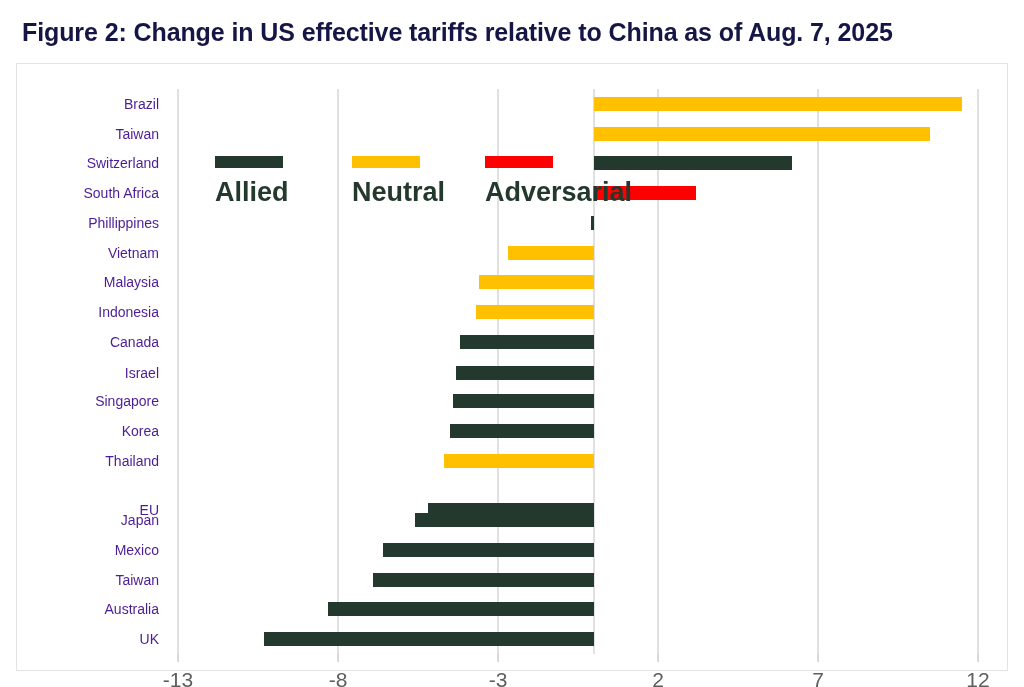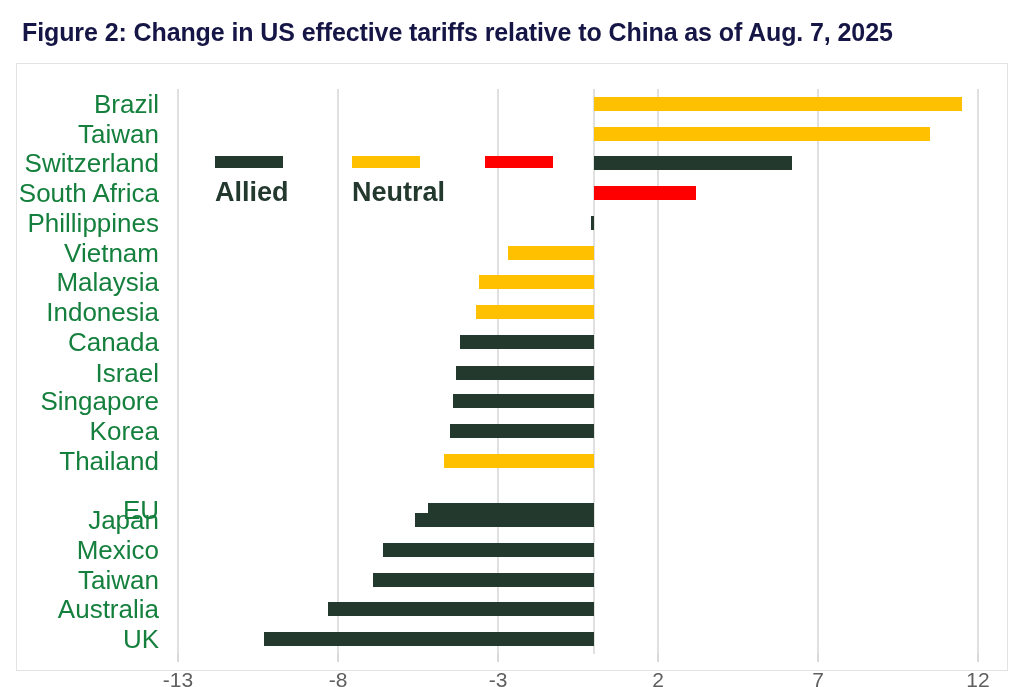--- a/index.html
+++ b/index.html
@@ -77,22 +77,22 @@
     position: absolute;
     left: 0;
     right: 0;
     height: 28.25px;
   }
   .cat-label {
     position: absolute;
     right: calc(100% + 19px);
     top: 50%;
     transform: translateY(-50%);
-    font-size: 26px;
-    color: #15803d;
+    font-size: 14px;
+    color: #4c1d95;
     white-space: nowrap;
     line-height: 1;
   }
   .bar {
     position: absolute;
     top: 50%;
     transform: translateY(-50%);
     height: 14px;
   }
 
@@ -237,16 +237,17 @@
       <div class="legend-item" style="left: 20px;">
         <div class="legend-swatch" style="background: rgb(35, 57, 46);"></div>
         <div class="legend-text">Allied</div>
       </div>
       <div class="legend-item" style="left: 145px; margin-left: 12px;">
         <div class="legend-swatch" style="background: rgb(255, 192, 0);"></div>
         <div class="legend-text">Neutral</div>
       </div>
       <div class="legend-item" style="left: 290px;">
         <div class="legend-swatch" style="background: rgb(254, 0, 0);"></div>
+        <div class="legend-text">Adversarial</div>
       </div>
     </div>
 
 </div>
 
 </body></html>

